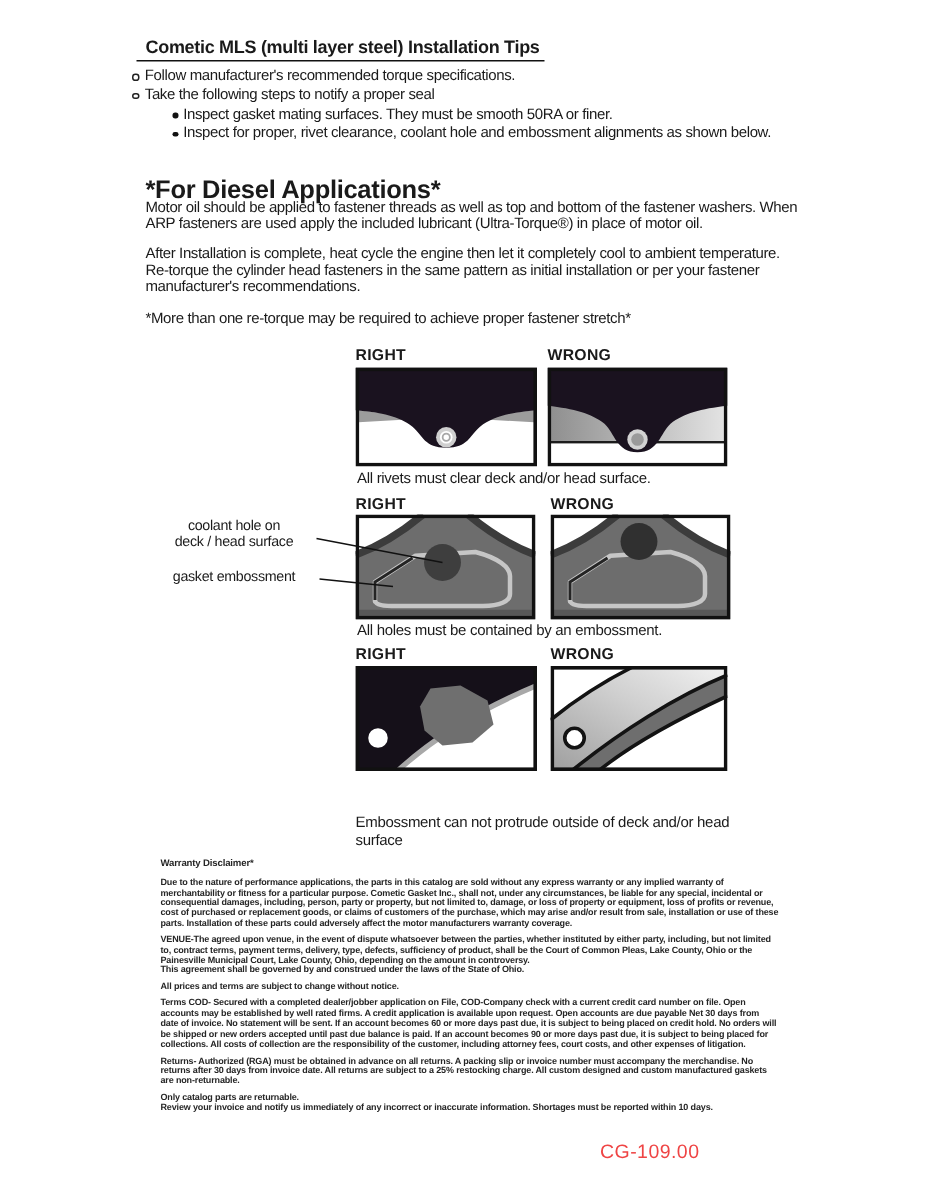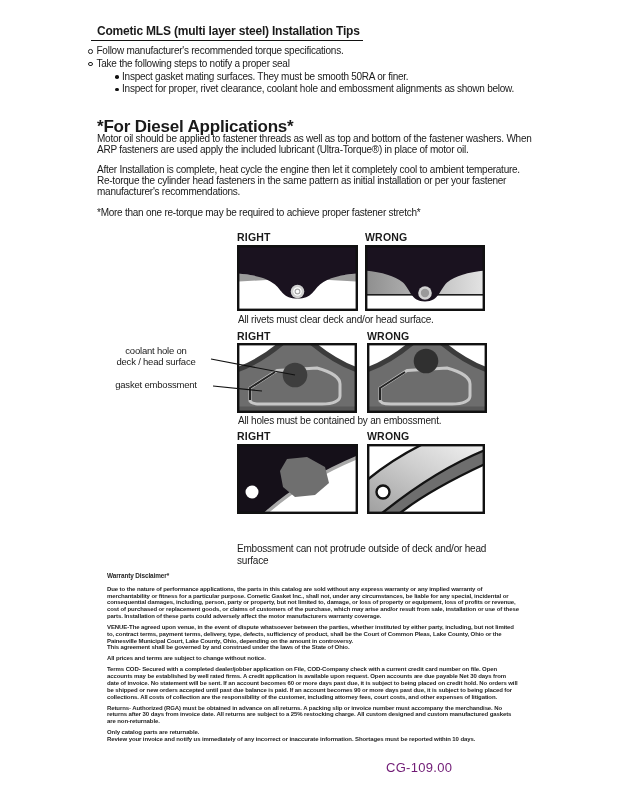--- a/index.html
+++ b/index.html
@@ -30,21 +30,21 @@
   .panel { position:absolute; display:block; }
   
   .annlabel { font-size:9.5px; letter-spacing:-0.2px; line-height:10.5px; text-align:center; width:112px; }
   .overlay { pointer-events:none; z-index:6; }
   
   .warranty { left:107px; top:573px; width:412px; font-size:6px; font-weight:bold;
               line-height:6.8px; letter-spacing:-0.1px; color:#262626; }
   .warranty p { margin:0 0 4.2px 0; }
   .warranty .whead { margin-bottom:6px; font-size:6.4px; }
   
-  .footer-code { left:386px; top:760px; font-size:13px; letter-spacing:0.3px; color:#701a75; }
+  .footer-code { left:400px; top:760px; font-size:13px; letter-spacing:0.3px; color:#ef4444; }
 </style>
 </head>
 <body>
 
 <div class="page">
 
   <div class="abs title">
     <span class="underlined">Cometic MLS (multi layer steel) Installation Tips</span>
   </div>
 

